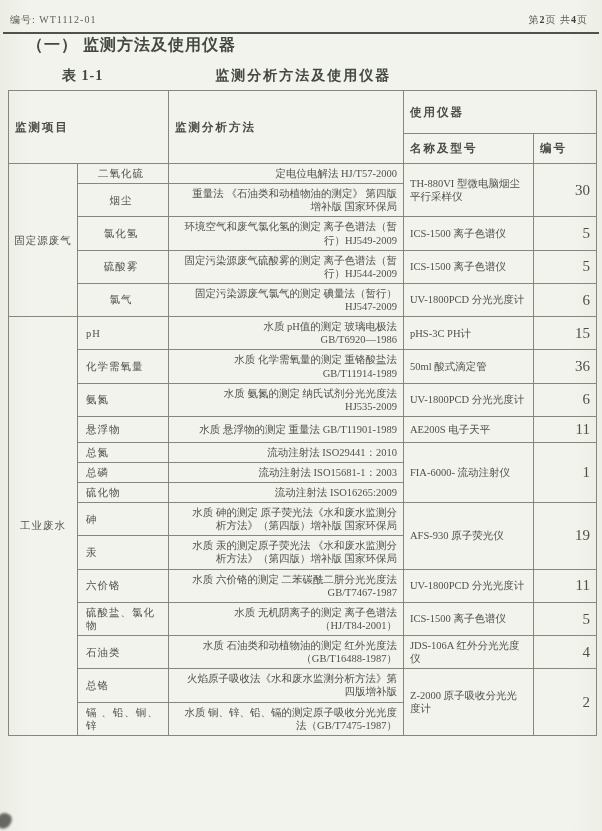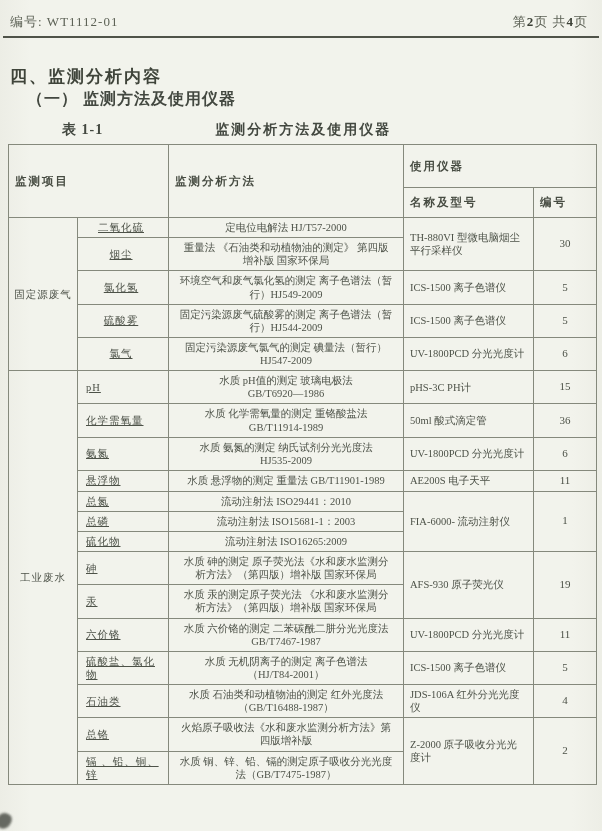--- a/index.html
+++ b/index.html
@@ -12,21 +12,21 @@
   .page{
     position:relative;
     width:602px;height:831px;
     background:linear-gradient(90deg,#ecede5 0%,#f2f3ec 5%,#f2f3ec 95%,#edeee6 100%);
     overflow:hidden;
   }
   
   .page-header{
     display:flex;justify-content:space-between;align-items:flex-end;
     padding:13px 14px 0 10px;
-    font-size:13px;color:#5d6256;letter-spacing:1px;
+    font-size:10px;color:#5d6256;letter-spacing:1px;
   }
   .page-ind b{color:#3c4036;}
   .rule{border-bottom:2px solid #4f5349;margin:5px 3px 0 3px;}
   
   .sec-title{
     margin:27px 0 0 10px;font-size:17px;font-weight:bold;
     color:#3f443a;letter-spacing:2px;
   }
   .sub-title{
     margin:1px 0 0 27px;font-size:16px;font-weight:bold;
@@ -50,44 +50,43 @@
     vertical-align:middle;
     overflow:hidden;
   }
   thead th{
     font-weight:bold;text-align:left;font-size:11.5px;
     letter-spacing:2px;color:#474c42;
   }
   thead tr.h1 th{height:36px;}
   thead tr.h2 th{height:23px;}
   .group-cell{text-align:center;letter-spacing:1px;padding:3px 2px;}
-  .param-cell{text-align:left;padding-left:8px;letter-spacing:1px;text-decoration:underline;}
+  .param-cell{text-align:left;padding-left:8px;letter-spacing:1px;}
   tr.g0 .param-cell{text-align:center;padding-left:2px;}
-  .method-cell{text-align:center;white-space:pre-line;}
+  .method-cell{text-align:right;white-space:pre-line;}
   .instrument-cell{text-align:left;}
-  .no-cell{text-align:center;font-size:11px;}
+  .no-cell{text-align:right;font-size:15px;}
   
   .smudge{
     position:absolute;left:-3px;bottom:2px;width:14px;height:16px;
     background:#3a3d36;border-radius:50% 40% 60% 50%;
     transform:rotate(25deg);opacity:.75;filter:blur(1px);
   }
 </style>
 </head>
 <body>
 
 <div class="page">
 
   <div class="page-header">
     <span class="doc-no">编号: WT1112-01</span>
     <span class="page-ind"><span>第</span><b>2</b><span>页  共</span><b>4</b><span>页</span></span>
   </div>
   <div class="rule"></div>
 
-  <div class="sec-title">四、监测分析内容</div>
   <div class="sub-title">（一） 监测方法及使用仪器</div>
 
   <div class="caption">
     <span class="cap-label">表 1-1</span>
     <span class="cap-title">监测分析方法及使用仪器</span>
   </div>
 
   <table>
     <colgroup>
       <col style="width:69px">

